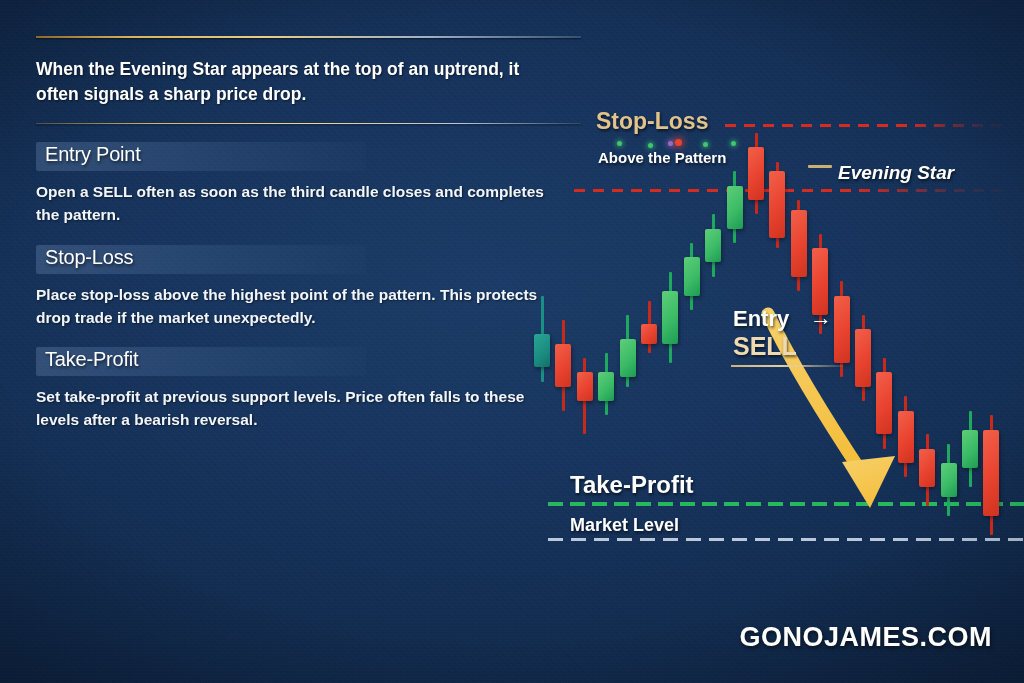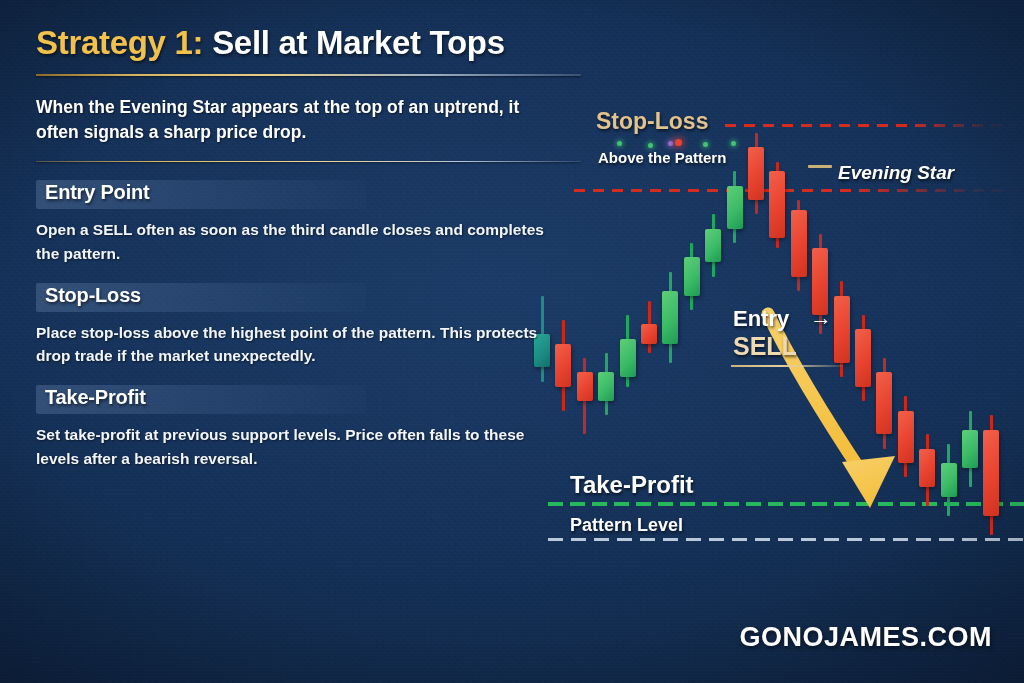--- a/index.html
+++ b/index.html
@@ -60,21 +60,21 @@
   }
 
   .sec{ margin-top:18px; }
   .sec-head{
     position:relative; display:block; width:330px; height:29px;
     background:linear-gradient(90deg, rgba(118,150,192,.30) 0%, rgba(100,135,180,.20) 45%, rgba(80,115,162,.04) 100%);
     border-radius:2px;
   }
   .sec-head span{
     position:absolute; left:9px; top:1px;
-    font-size:20px; font-weight:bold; color:#ffffff;
+    font-size:20px; font-weight:normal; color:#ffffff;
     text-shadow:1px 2px 3px rgba(0,0,0,.55);
     letter-spacing:-.2px;
   }
   .sec-body{
     margin-top:9px; font-size:15.5px; font-weight:bold; color:#f2f6fb;
     line-height:1.5; text-shadow:1px 1px 2px rgba(0,0,0,.5);
   }
 
   .brand{
     position:absolute; right:32px; bottom:30px; z-index:6;
@@ -130,23 +130,20 @@
   .spark.p{ background:#8f6fd0; box-shadow:0 0 5px 2px rgba(143,111,208,.5); }
 </style>
 </head>
 <body>
 
 <div id="root">
   <div id="noise"></div>
 
   <div class="left">
 
-    <div class="title">
-      <span class="accent">Strategy 1:</span><span> Sell at Market Tops</span>
-    </div>
 
     <div class="rule-gold"></div>
 
     <div class="intro">When the Evening Star appears at the top of an uptrend, it often signals a sharp price drop.</div>
 
     <div class="rule-gold thin" style="margin-top:16px;width:545px;"></div>
 
 
     <div class="sec">
       <div class="sec-head">
@@ -286,18 +283,18 @@
 
   <div class="lab" id="lab-stoploss">Stop-Loss</div>
   <div class="lab" id="lab-above">Above the Pattern</div>
   <div id="es-dash"></div>
   <div class="lab" id="lab-evening">Evening Star</div>
   <div class="lab" id="lab-entry">Entry</div>
   <div class="lab" id="entry-arrow">→</div>
   <div class="lab" id="lab-sell">SELL</div>
   <div id="sell-underline"></div>
   <div class="lab" id="lab-tp">Take-Profit</div>
-  <div class="lab" id="lab-support">Pattern Level</div>
+  <div class="lab" id="lab-support">Market Level</div>
 
   <div class="brand">GONOJAMES.COM</div>
 
   <div id="vignette"></div>
 </div>
 
 </body></html>

